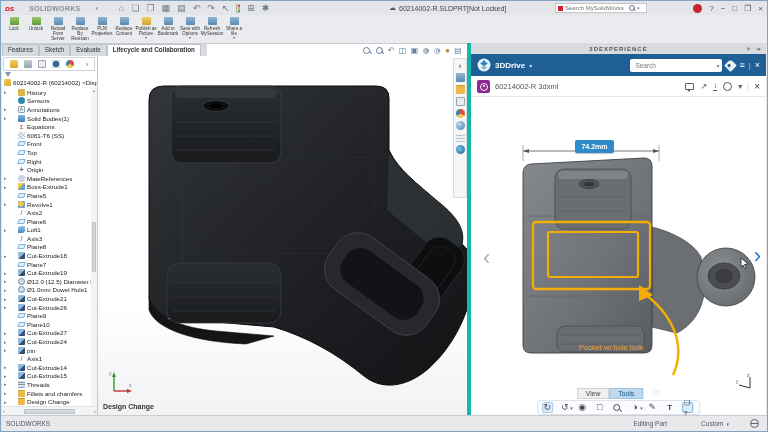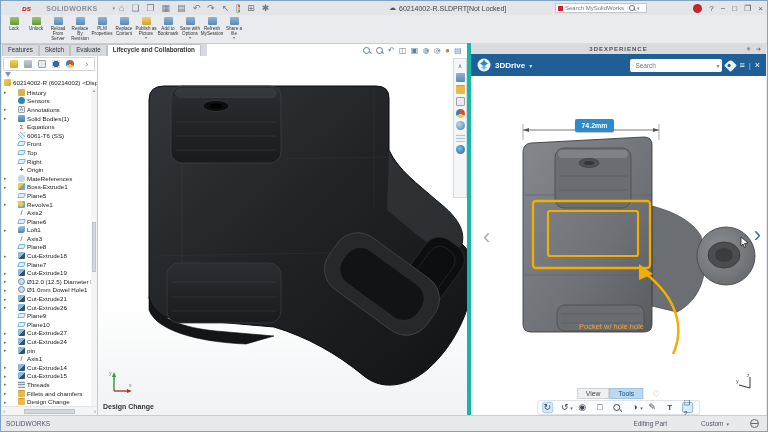--- a/index.html
+++ b/index.html
@@ -2,21 +2,21 @@
 <html><head>
 <meta charset="utf-8">
 <style>
   html,body{margin:0;padding:0;background:#b9c2cc;}
   *{box-sizing:border-box;}
   .win{position:relative;width:768px;height:432px;background:#e8eaed;border:1px solid #7fa3c2;
        font-family:"Liberation Sans","DejaVu Sans",sans-serif;overflow:hidden;}
 
   
   .titlebar{position:absolute;left:0;top:0;right:0;height:14px;background:#e3e5e8;display:flex;align-items:center;font-size:7px;color:#555;}
-  .brand{display:flex;align-items:center;gap:15px;padding-left:21px;font-weight:bold;}
+  .brand{display:flex;align-items:center;gap:15px;padding-left:4px;font-weight:bold;}
   .dslogo{color:#d1202f;font-style:italic;font-size:8px;}
   .brandname{color:#8a8f96;letter-spacing:.3px;}
   .qbar{position:absolute;left:118px;top:0;height:14px;display:flex;align-items:center;gap:7px;color:#6d7787;font-size:9px;}
   .qbar span{line-height:10px;}
   .q-traffic{display:inline-block;width:4px;height:9px;background:#d9dde2;border:1px solid #aab0b8;border-radius:1px;position:relative;}
   .q-traffic::before{content:"";position:absolute;left:0.5px;top:0.5px;width:2px;height:2px;border-radius:50%;background:#d33;box-shadow:0 2.5px 0 #e6a817,0 5px 0 #3a9c3a;}
   .doctitle{position:absolute;left:388px;top:0;height:14px;display:flex;align-items:center;gap:3px;color:#444;font-size:7px;}
   .tsearch{position:absolute;right:120px;top:2px;width:92px;height:10px;background:#fff;border:1px solid #c3c7cc;display:flex;align-items:center;gap:2px;padding:0 2px;}
   .tsearch .slogo{width:5px;height:5px;background:#d1202f;flex:none;}
   .tsearch input{border:none;outline:none;width:62px;font-size:6px;color:#666;padding:0;background:transparent;font-family:inherit;}
@@ -703,20 +703,34 @@
       <span class="wcaret g-caret"></span>
       <span class="xsearch">
         <input placeholder="Search" style="">
         <span class="scaret g-caret"></span>
       </span>
       <span class="tagico"></span>
       <span class="wico g-burger"></span>
       <span class="wsep g-pipe"></span>
       <span class="wico g-close"></span>
     </div>
+    <div class="xdoc">
+      <span class="pdoc"></span>
+      <span>60214002-R 3dxml</span>
+      <span class="icons">
+
+      <span class="d-comment"></span>
+          <span class="d-share g-share"></span>
+          <span class="d-down g-down"></span>
+          <span class="d-info"></span>
+          <span class="g-caret"></span>
+        </span>
+      <span class="sep g-pipe"></span>
+      <span style="font-size:10px;color:#445;" class="g-close"></span>
+    </div>
 
     <div class="xcontent">
 
       <svg width="266" height="252" viewBox="0 0 266 252" style="position:absolute;left:22px;top:30px;">
         <defs>
           <linearGradient id="pbody" x1="0" y1="0" x2="1" y2="1">
             <stop offset="0" stop-color="#85898d"></stop>
               <stop offset="0.6" stop-color="#6e7175"></stop>
               <stop offset="1" stop-color="#595c5f"></stop>
           </linearGradient>

